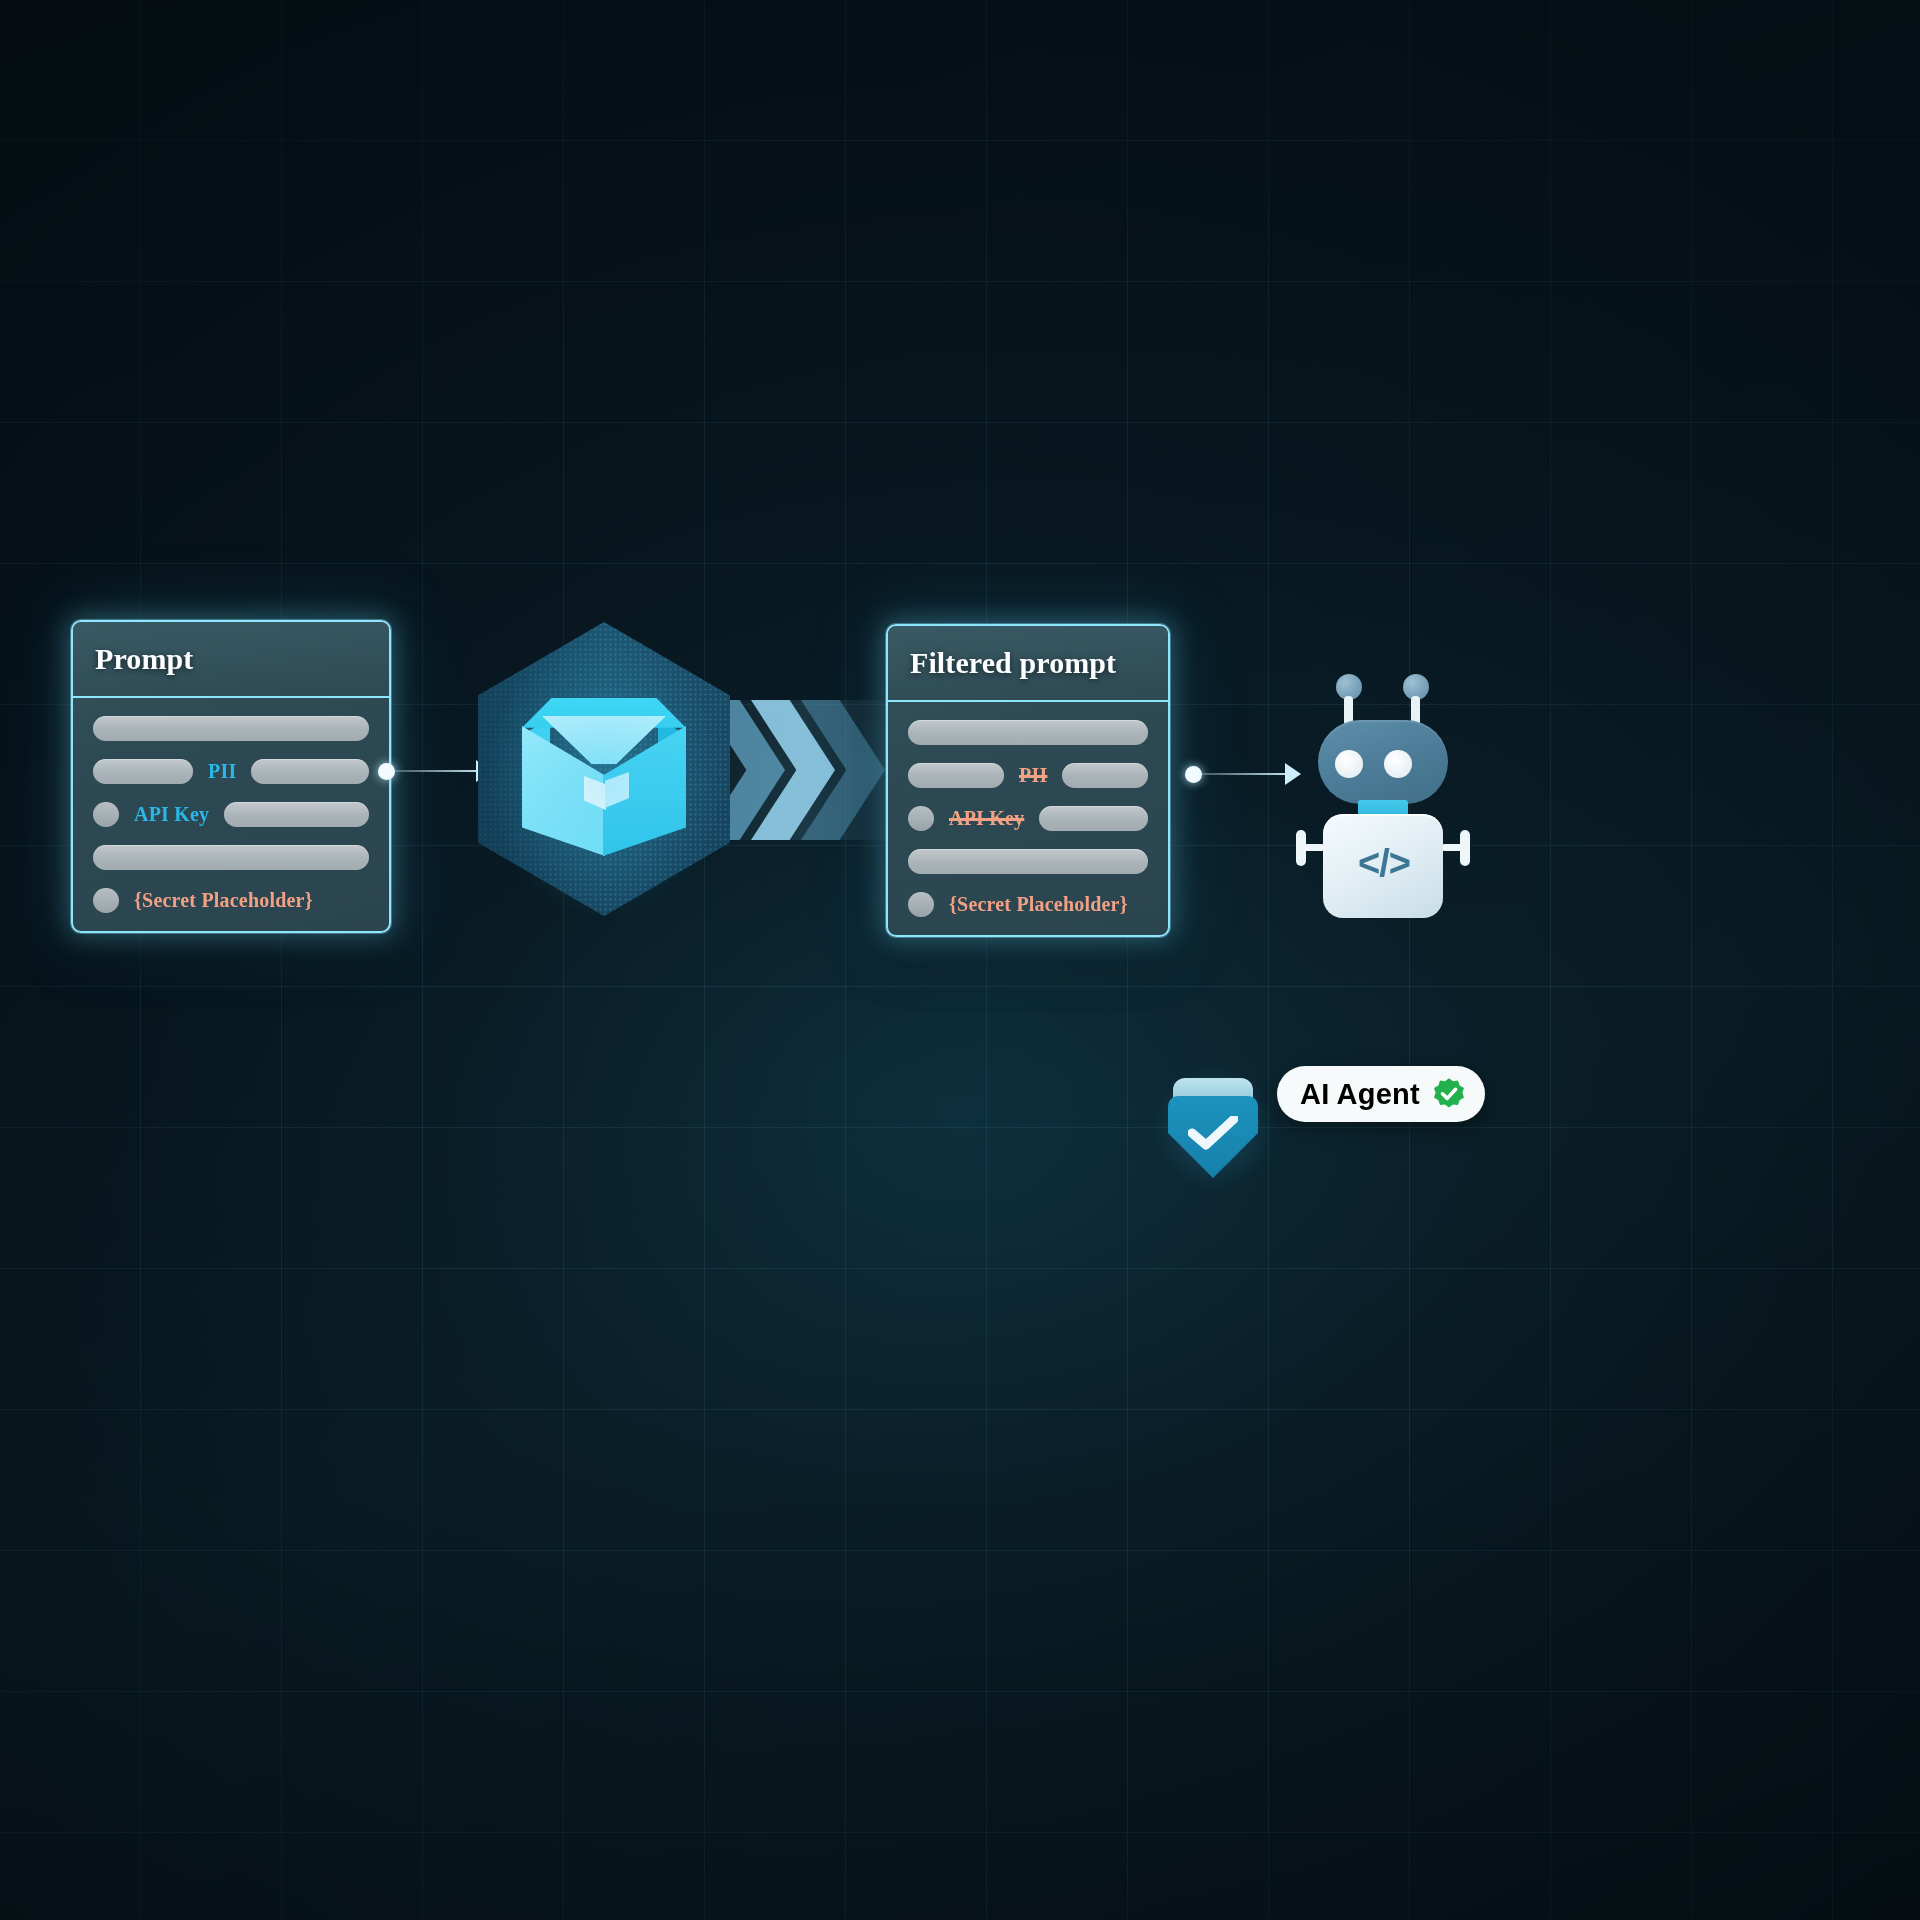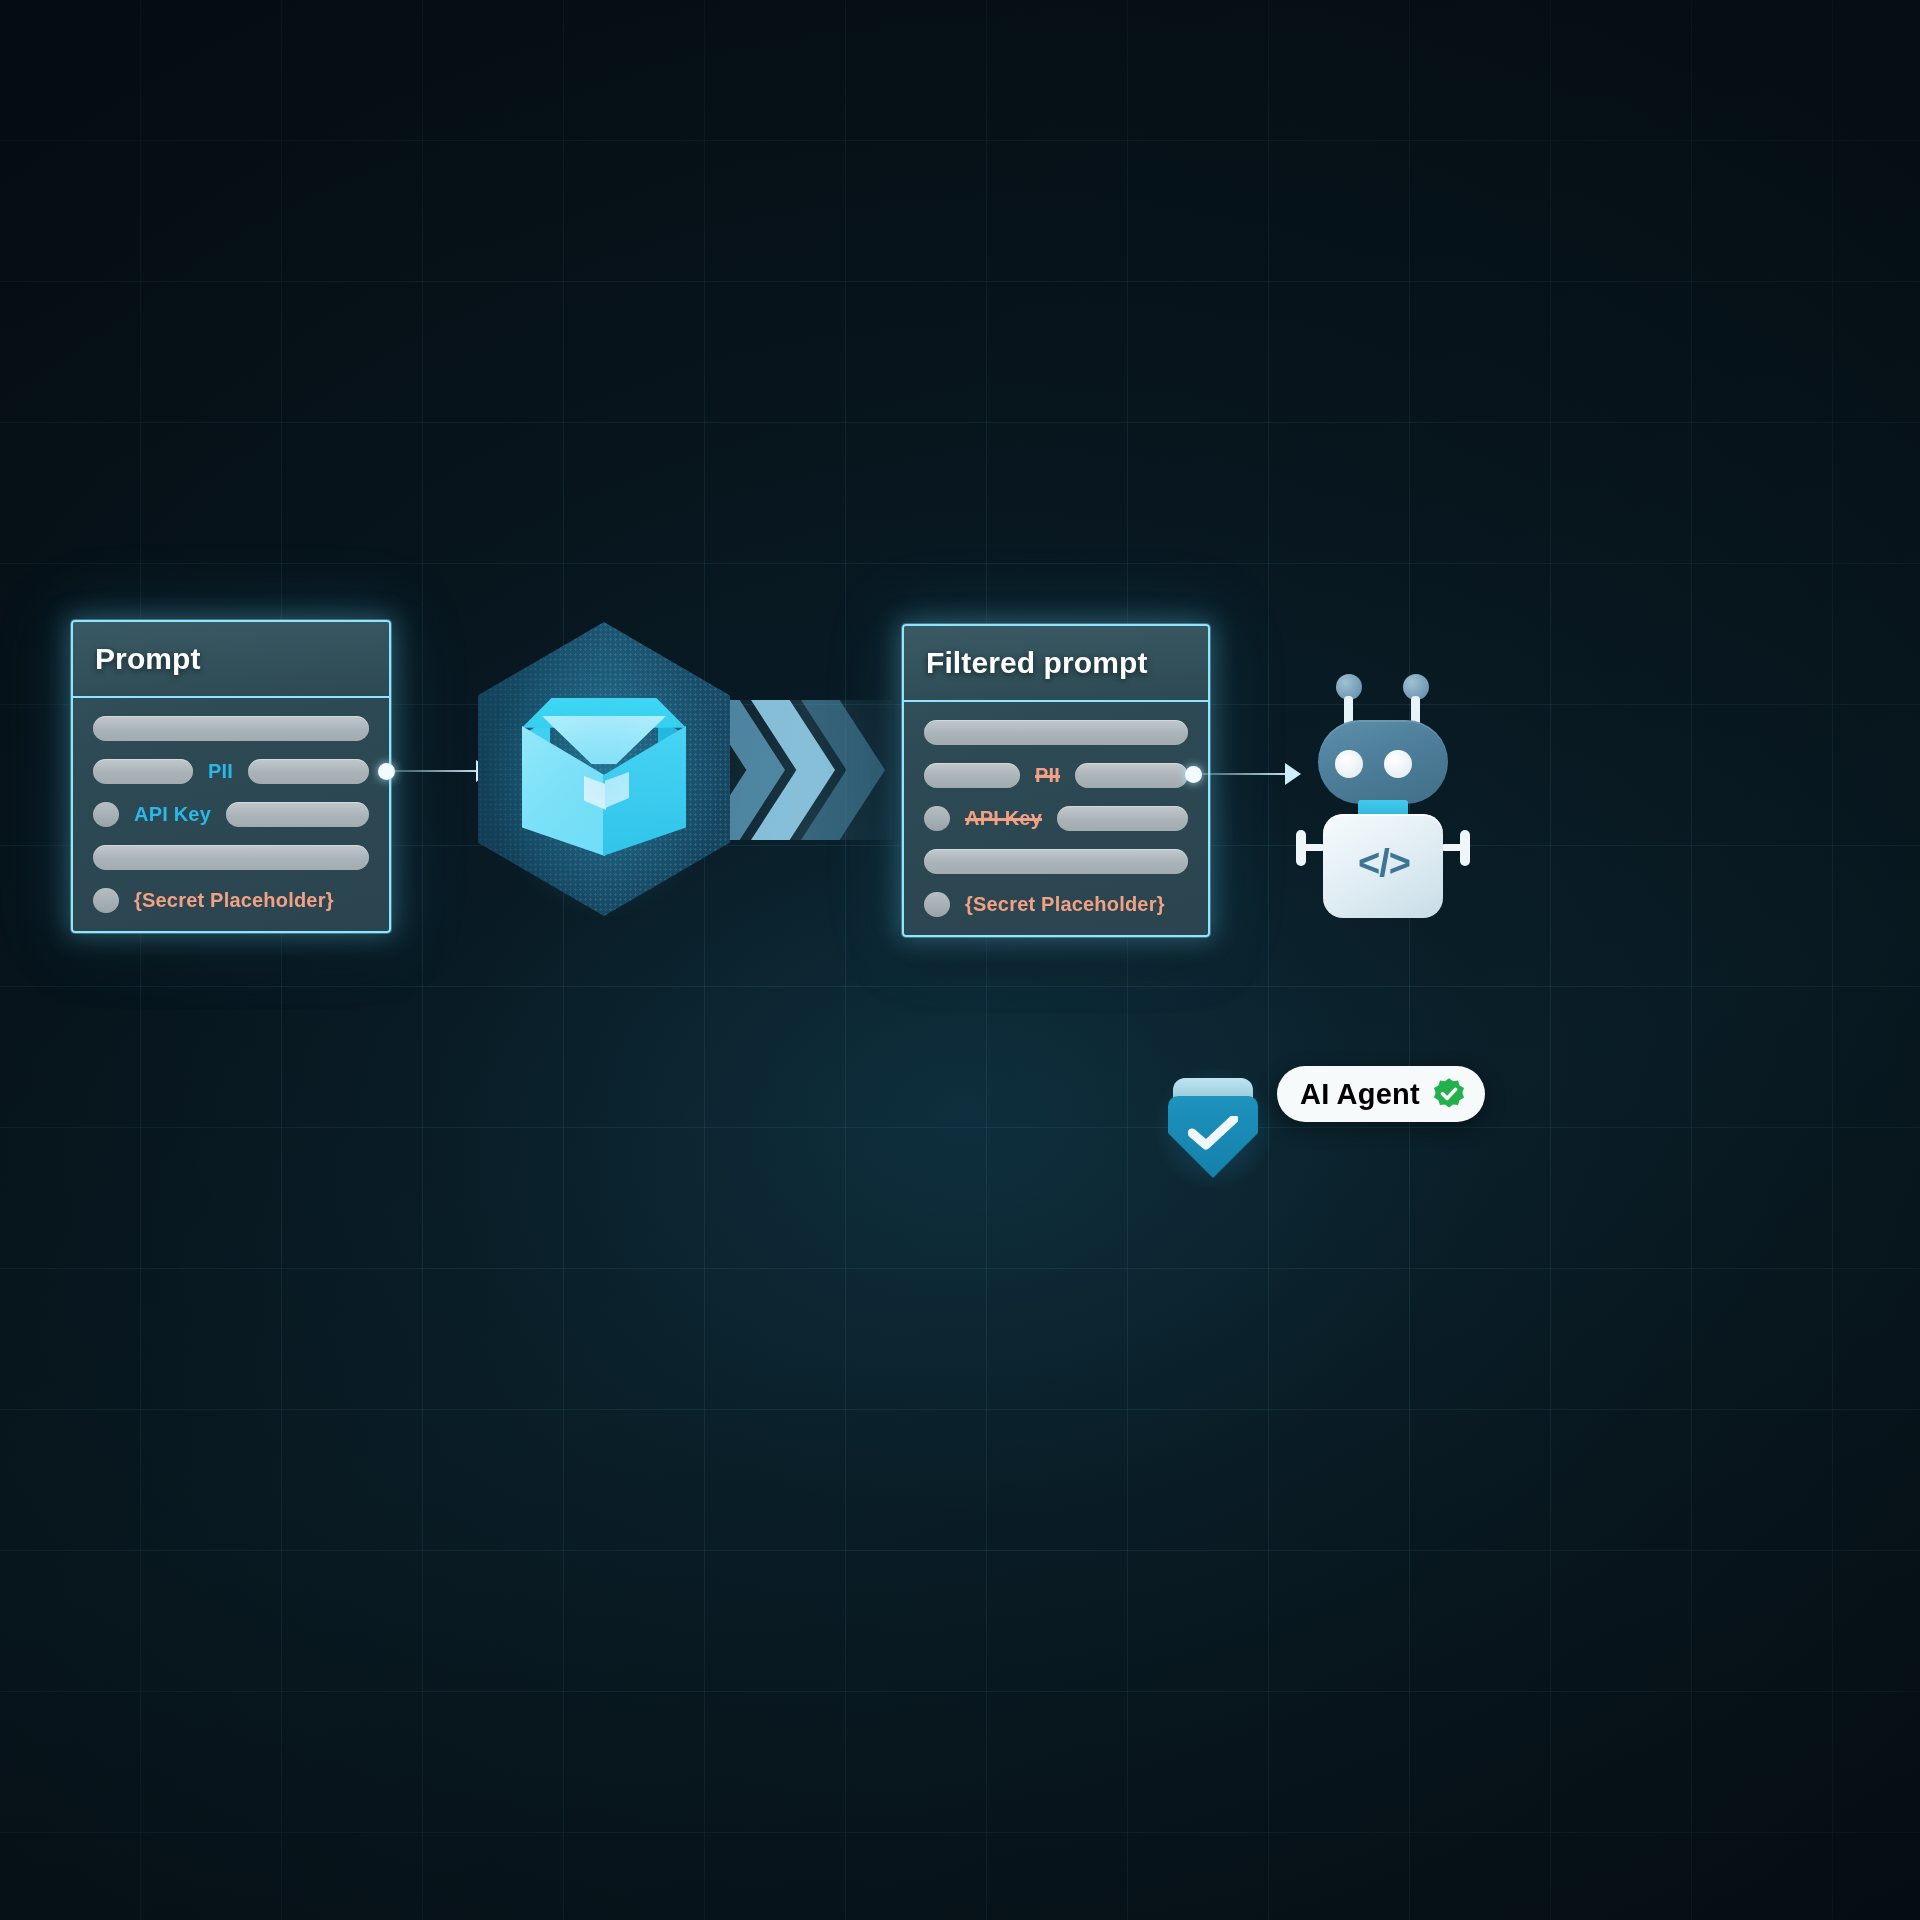--- a/index.html
+++ b/index.html
@@ -27,29 +27,30 @@
   }
   #vig{
     position:absolute; inset:0;
     background:radial-gradient(ellipse 1400px 1200px at 50% 55%, rgba(0,0,0,0) 40%, rgba(3,9,13,.60) 100%);
     pointer-events:none;
   }
 
   
   .card{
     position:absolute;
-    border-radius:4px;
+    border-radius:10px;
     background:linear-gradient(165deg,#35555f 0%,#2d4953 40%,#2a454f 100%);
     border:2px solid #8fe5fb;
     box-shadow:
       0 0 0 1px rgba(143,229,251,.35),
       0 0 26px 4px rgba(110,215,245,.30),
       0 0 70px 10px rgba(70,170,210,.16),
       0 22px 50px rgba(0,0,0,.45);
     overflow:hidden;
+    font-family:Liberation Serif, serif;
   }
   .card-head{
     height:76px; display:flex; align-items:center;
     padding:0 22px;
     border-bottom:2px solid #8fe5fb;
     background:linear-gradient(180deg,rgba(60,92,103,.55),rgba(45,73,83,.25));
   }
   .card-title{
     color:#fdfeff; font-size:30px; font-weight:700; letter-spacing:.1px;
     text-shadow:0 2px 6px rgba(0,0,0,.55);
@@ -67,21 +68,21 @@
     background:linear-gradient(180deg,#b6bec2,#99a3a8);
     flex:0 0 auto;
   }
   .bar.flex{ flex:1 1 auto; }
   .tag{ font-size:20px; font-weight:600; white-space:nowrap; letter-spacing:.2px; }
   .tag.pii{ color:#29b8e8; }
   .tag.sec{ color:#f2a184; }
   .tag.strike{ color:#f2a184; text-decoration:line-through; text-decoration-thickness:2.5px; }
 
   #card-prompt{ left:71px; top:620px; width:320px; }
-  #card-filtered{ left:886px; top:624px; width:308px;margin-left:16px; }
+  #card-filtered{ left:886px; top:624px; width:284px; }
 
   
   .node{
     position:absolute; width:17px; height:17px; border-radius:50%;
     background:#f2fbff; box-shadow:0 0 10px rgba(180,235,255,.85);
   }
   #node-a{ left:378px; top:763px; }
   #node-b{ left:1185px; top:766px; }
   .arrow-line{
     position:absolute; height:2px;

